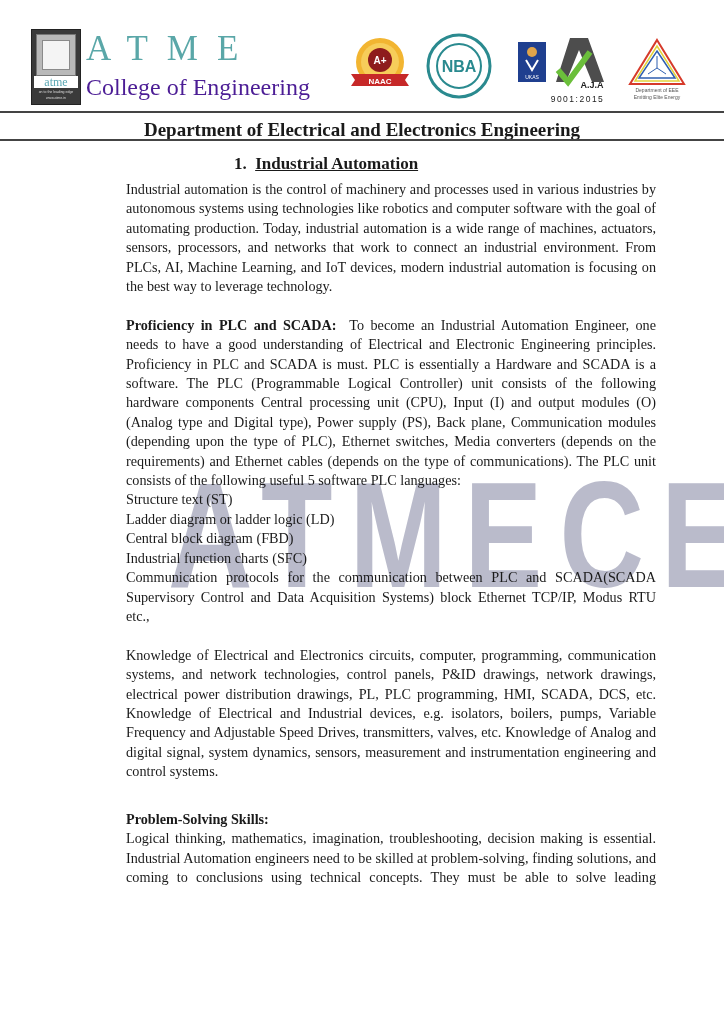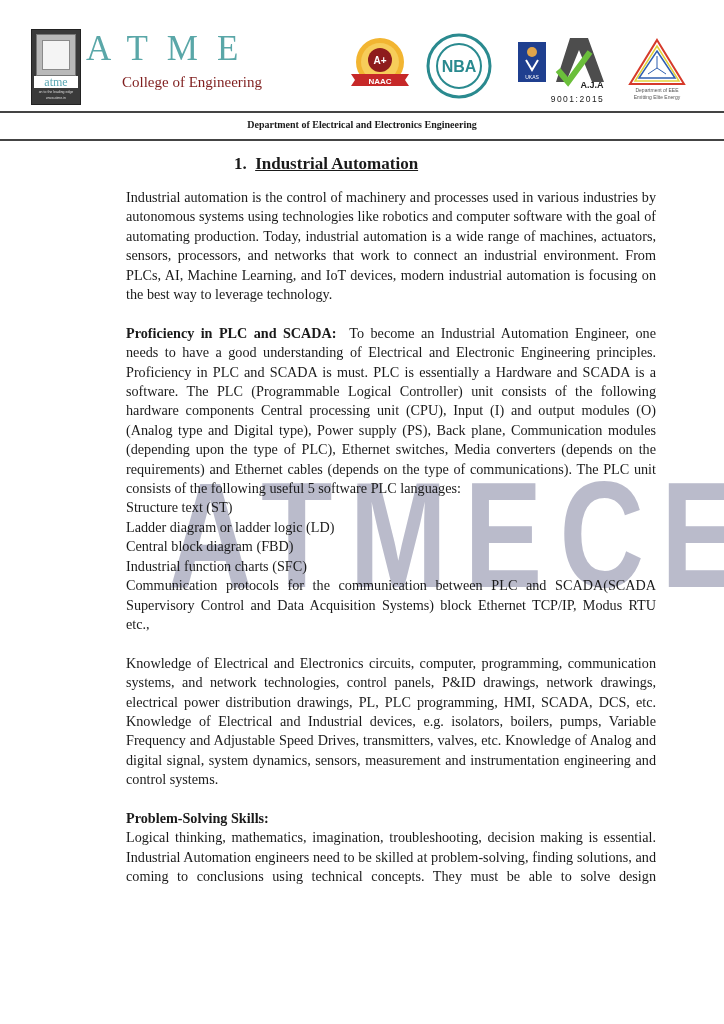--- a/index.html
+++ b/index.html
@@ -12,34 +12,34 @@
                 background: #b9b9b9; border: 1px solid #777; }
   .logo-frame .inner { position: absolute; left: 5px; top: 5px; width: 26px; height: 28px;
                        background: #f4f4f4; border: 1px solid #8a8a8a; }
   .logo-word { position: absolute; left: 2px; top: 46px; width: 44px; height: 12px;
                background: #fff; color: #59a7b3; font-size: 12px; line-height: 12px;
                text-align: center; font-family: "Liberation Serif", serif; }
   .logo-tag { position: absolute; left: 0; width: 48px; font-size: 3.5px; color: #ddd;
               text-align: center; font-family: "Liberation Sans", sans-serif; line-height: 5px; }
   .brand-name { position: absolute; left: 86px; top: 30px; font-size: 35px; letter-spacing: 19px;
                 color: #5aa7a8; font-family: "Liberation Serif", serif; line-height: 38px; }
-  .brand-sub { position: absolute; left: 86px; top: 74px; font-size: 15px; color: #7f1d1d;
-               font-family: "Liberation Serif", serif; margin-left: 36px; }
+  .brand-sub { position: absolute; left: 86px; top: 74px; font-size: 24px; color: #4c1d95;
+               font-family: "Liberation Serif", serif; }
   .badge { position: absolute; }
   .rule { position: absolute; left: 0; width: 724px; background: #444; }
   .dept { position: absolute; left: 0; top: 119px; width: 724px; text-align: center;
-          font-weight: bold; font-size: 10px; font-family: "Liberation Serif", serif; }
+          font-weight: bold; font-size: 19px; font-family: "Liberation Serif", serif; }
   .title { position: absolute; left: 0; top: 154px; width: 652px; text-align: center;
            font-weight: bold; font-size: 17px; }
   .title .u { text-decoration: underline; }
-  .content { position: absolute; left: 126px; top: 188px; width: 530px; font-size: 14.2px;
+  .content { position: absolute; left: 126px; top: 180px; width: 530px; font-size: 14.2px;
              line-height: 19.4px; z-index: 2; }
   .content p { margin: 0; text-align: justify; }
   .content .gap { height: 19.4px; }
-  .content .sec { font-weight: bold; }
+  .content .sec { font-weight: bold; margin-top: 9px; }
   .content .sec-u { font-weight: bold; text-decoration: underline; }
   .content .plain { text-align: left; }
   .watermark { position: absolute; left: 168px; top: 470px; font-size: 150px; font-weight: bold;
                letter-spacing: 22px; color: rgba(130,132,160,0.55); z-index: 1;
                font-family: "Liberation Sans", sans-serif; line-height: 130px;
                transform: scaleX(0.78); transform-origin: left top; }
 </style>
 </head>
 <body>
 
@@ -110,14 +110,14 @@
   <p><span class="sec">Proficiency in PLC and SCADA:</span>&nbsp;&nbsp;<span>To become an Industrial Automation Engineer, one needs to have a good understanding of Electrical and Electronic Engineering principles. Proficiency in PLC and SCADA is must. PLC is essentially a Hardware and SCADA is a software. The PLC (Programmable Logical Controller) unit consists of the following hardware components Central processing unit (CPU), Input (I) and output modules (O) (Analog type and Digital type), Power supply (PS), Back plane, Communication modules (depending upon the type of PLC), Ethernet switches, Media converters (depends on the requirements) and Ethernet cables (depends on the type of communications). The PLC unit consists of the following useful 5 software PLC languages:</span></p>
   <p class="plain">Structure text (ST)</p>
   <p class="plain">Ladder diagram or ladder logic (LD)</p>
   <p class="plain">Central block diagram (FBD)</p>
   <p class="plain">Industrial function charts (SFC)</p>
   <p>Communication protocols for the communication between PLC and SCADA(SCADA Supervisory Control and Data Acquisition Systems) block Ethernet TCP/IP, Modus RTU etc.,</p>
   <div class="gap"></div>
   <p>Knowledge of Electrical and Electronics circuits, computer, programming, communication systems, and network technologies, control panels, P&amp;ID drawings, network drawings, electrical power distribution drawings, PL, PLC programming, HMI, SCADA, DCS, etc. Knowledge of Electrical and Industrial devices, e.g. isolators, boilers, pumps, Variable Frequency and Adjustable Speed Drives, transmitters, valves, etc. Knowledge of Analog and digital signal, system dynamics, sensors, measurement and instrumentation engineering and control systems.</p>
   <div class="gap"></div>
   <p class="sec plain">Problem-Solving Skills:</p>
-  <p style="text-align:justify;text-align-last:justify;">Logical thinking, mathematics, imagination, troubleshooting, decision making is essential. Industrial Automation engineers need to be skilled at problem-solving, finding solutions, and coming to conclusions using technical concepts. They must be able to solve design</p>
+  <p style="text-align:justify;text-align-last:justify;">Logical thinking, mathematics, imagination, troubleshooting, decision making is essential. Industrial Automation engineers need to be skilled at problem-solving, finding solutions, and coming to conclusions using technical concepts. They must be able to solve leading</p>
 </div>
 
 </body></html>

